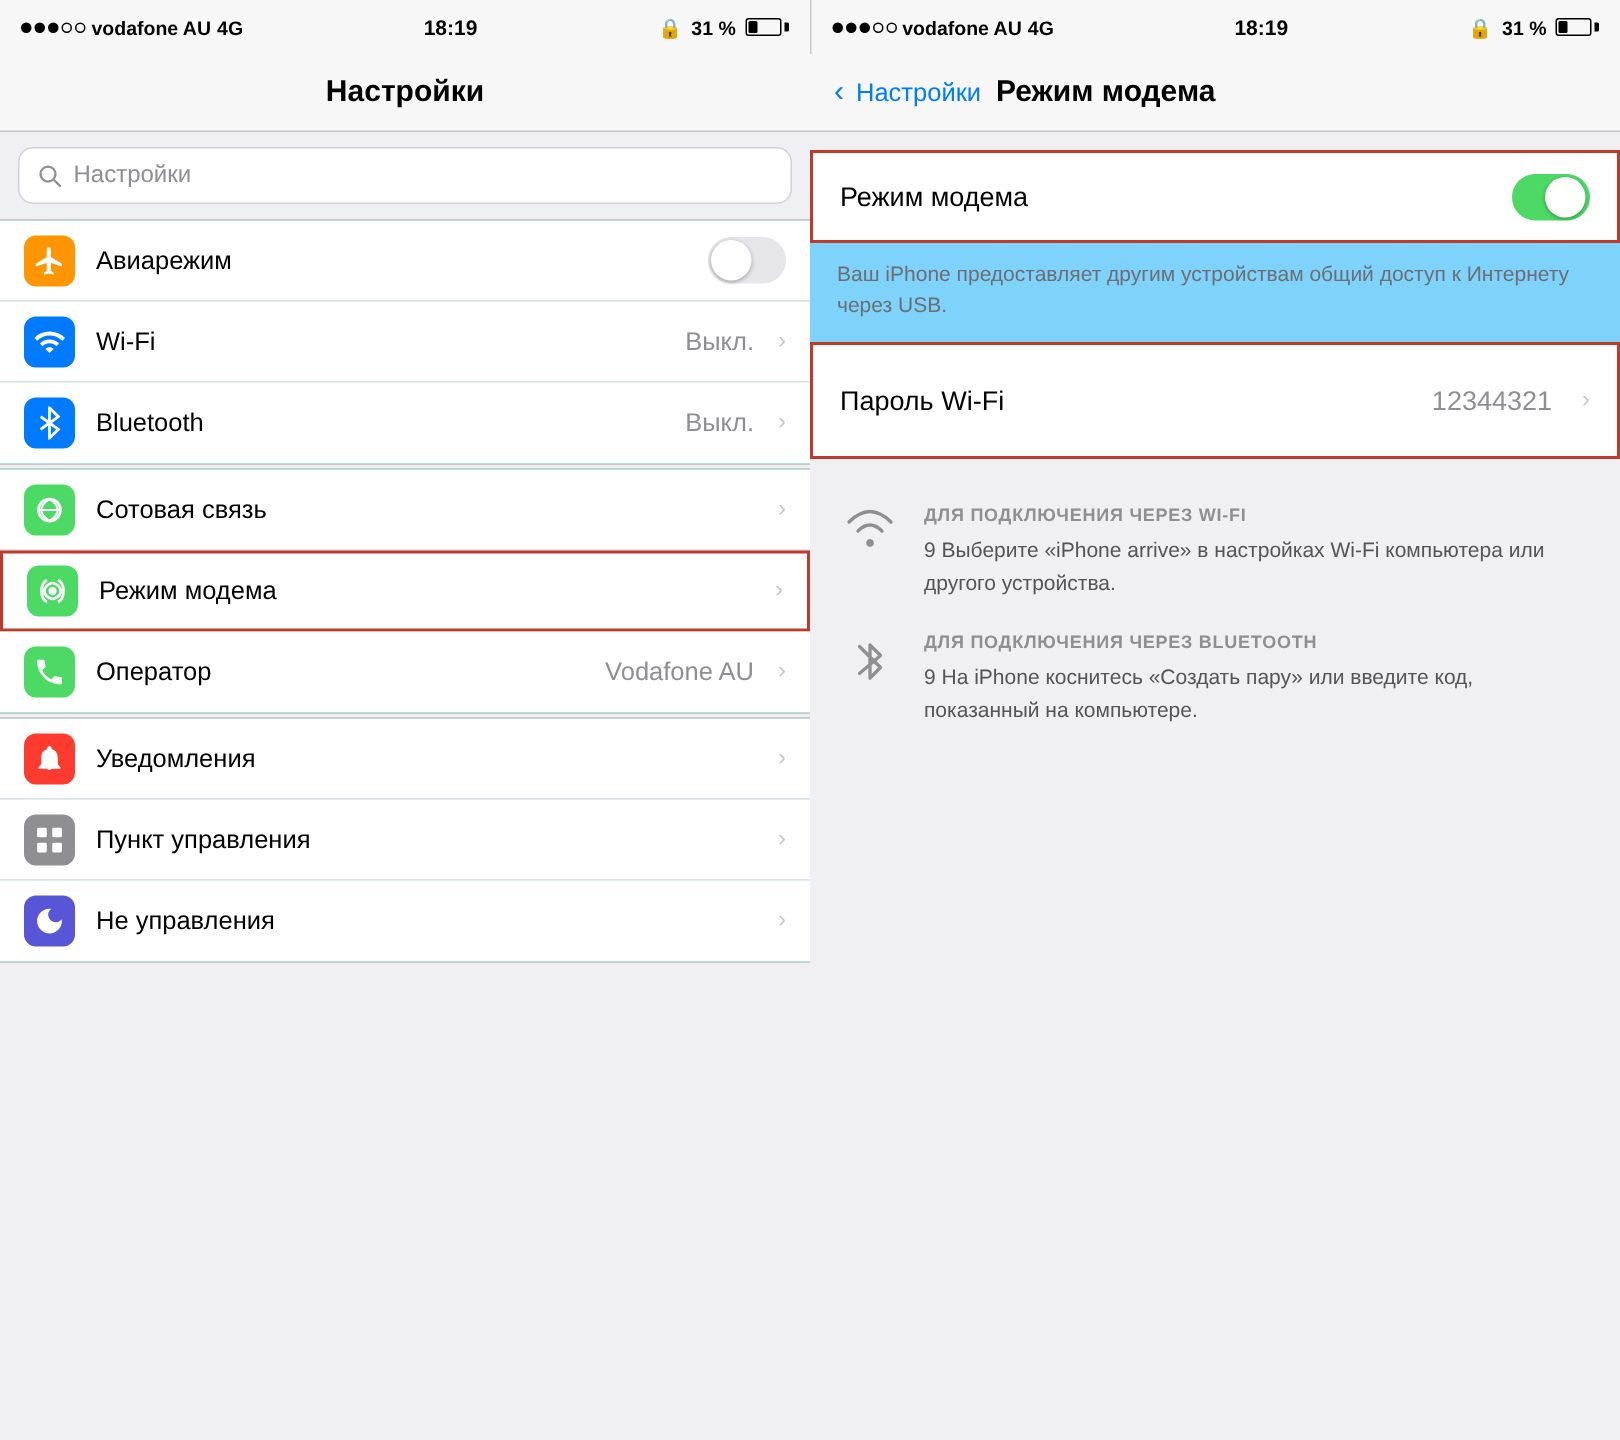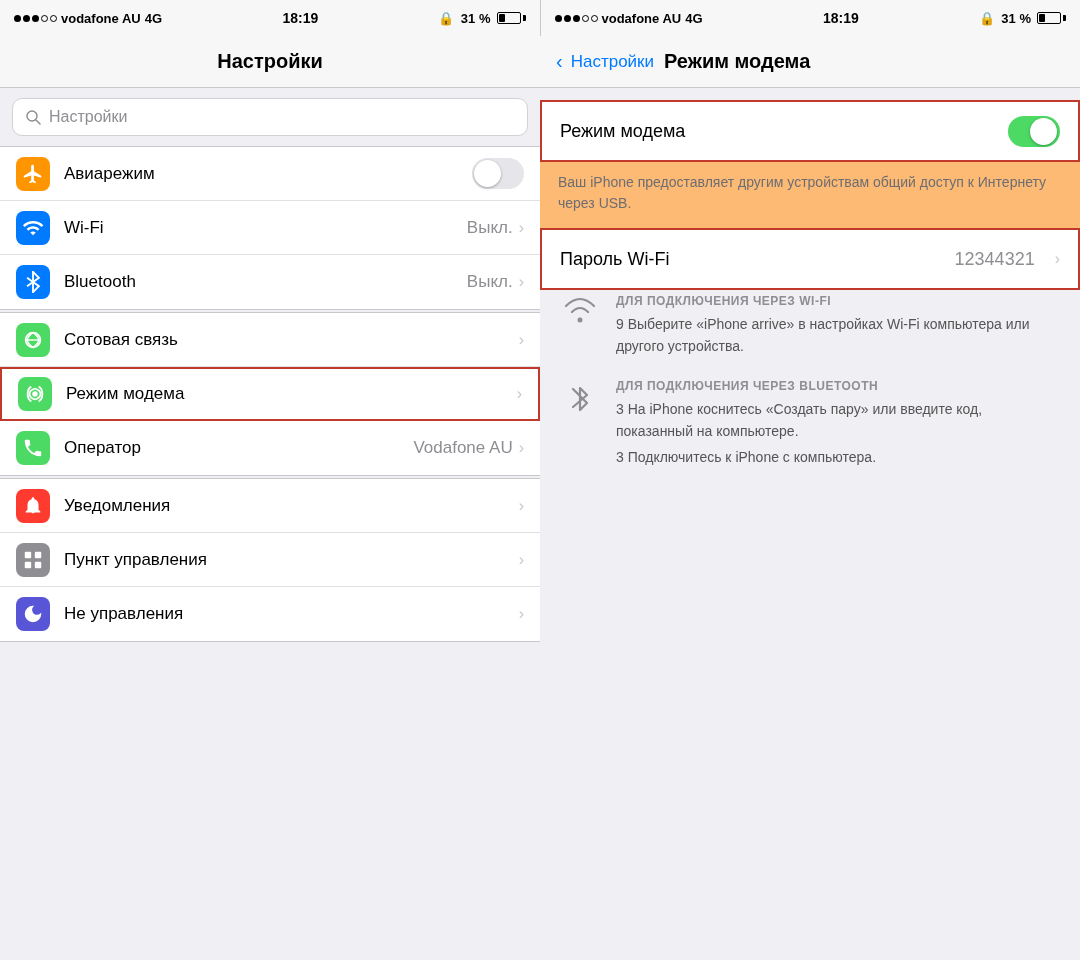--- a/index.html
+++ b/index.html
@@ -131,21 +131,21 @@
     .icon-moon { background: #5856d6; }
 
     .item-label {
       flex: 1;
       font-size: 17px;
       color: #000;
     }
     .item-value {
       font-size: 17px;
       color: #8e8e93;
-      margin-right: 6px;
+      margin-right: 16px;
     }
     .chevron {
       color: #c7c7cc;
       font-size: 16px;
     }
     .toggle-container {
       width: 52px; height: 31px; border-radius: 16px;
       background: #e5e5ea; position: relative; flex-shrink: 0;
     }
     .toggle-thumb {
@@ -217,53 +217,53 @@
     .toggle-on .toggle-thumb {
       left: 22px;
     }
 
     
     .description-text {
       padding: 10px 18px 14px 18px;
       font-size: 14px;
       color: #6d6d72;
       line-height: 1.5;
-      background: #fdba74;
+      background: #7dd3fc;
     }
 
     
     .password-section {
       background: #fff;
       border: 2.5px solid #c0392b;
       margin: 0;
     }
     .password-row {
       display: flex;
       align-items: center;
-      height: 58px;
+      height: 74px;
       padding: 0 18px;
     }
     .password-label {
       flex: 1;
       font-size: 18px;
       color: #000;
     }
     .password-value {
       font-size: 18px;
       color: #8e8e93;
       margin-right: 20px;
     }
     .password-chevron {
       color: #c7c7cc;
       font-size: 16px;
     }
 
     
     .instructions {
-      padding: 4px 18px 0 18px;
+      padding: 30px 18px 0 18px;
       background: #efeff4;
     }
     .instruction-block {
       display: flex;
       gap: 14px;
       margin-bottom: 18px;
     }
     .instruction-icon {
       width: 44px;
       flex-shrink: 0;
@@ -531,22 +531,21 @@
         </div>
 
         <div class="instruction-block">
           <div class="instruction-icon">
             <svg class="bt-svg" viewBox="0 0 22 36" fill="none">
               <path d="M4 8 L18 22 L11 29 L11 7 L18 14 L4 26" stroke="#8e8e93" stroke-width="2.2" fill="none" stroke-linecap="round" stroke-linejoin="round"></path>
             </svg>
           </div>
           <div class="instruction-text-block">
             <div class="instruction-heading">ДЛЯ ПОДКЛЮЧЕНИЯ ЧЕРЕЗ BLUETOOTH</div>
-            <div class="instruction-step">3 На iPhone коснитесь «Создать пару» или введите код, показанный на компьютере.</div>
-            <div class="instruction-step">3 Подключитесь к iPhone с компьютера.</div>
+            <div class="instruction-step">9 На iPhone коснитесь «Создать пару» или введите код, показанный на компьютере.</div>
           </div>
         </div>
 
       </div>
     </div>
   </div>
 
 </div>
 
 </body></html>

